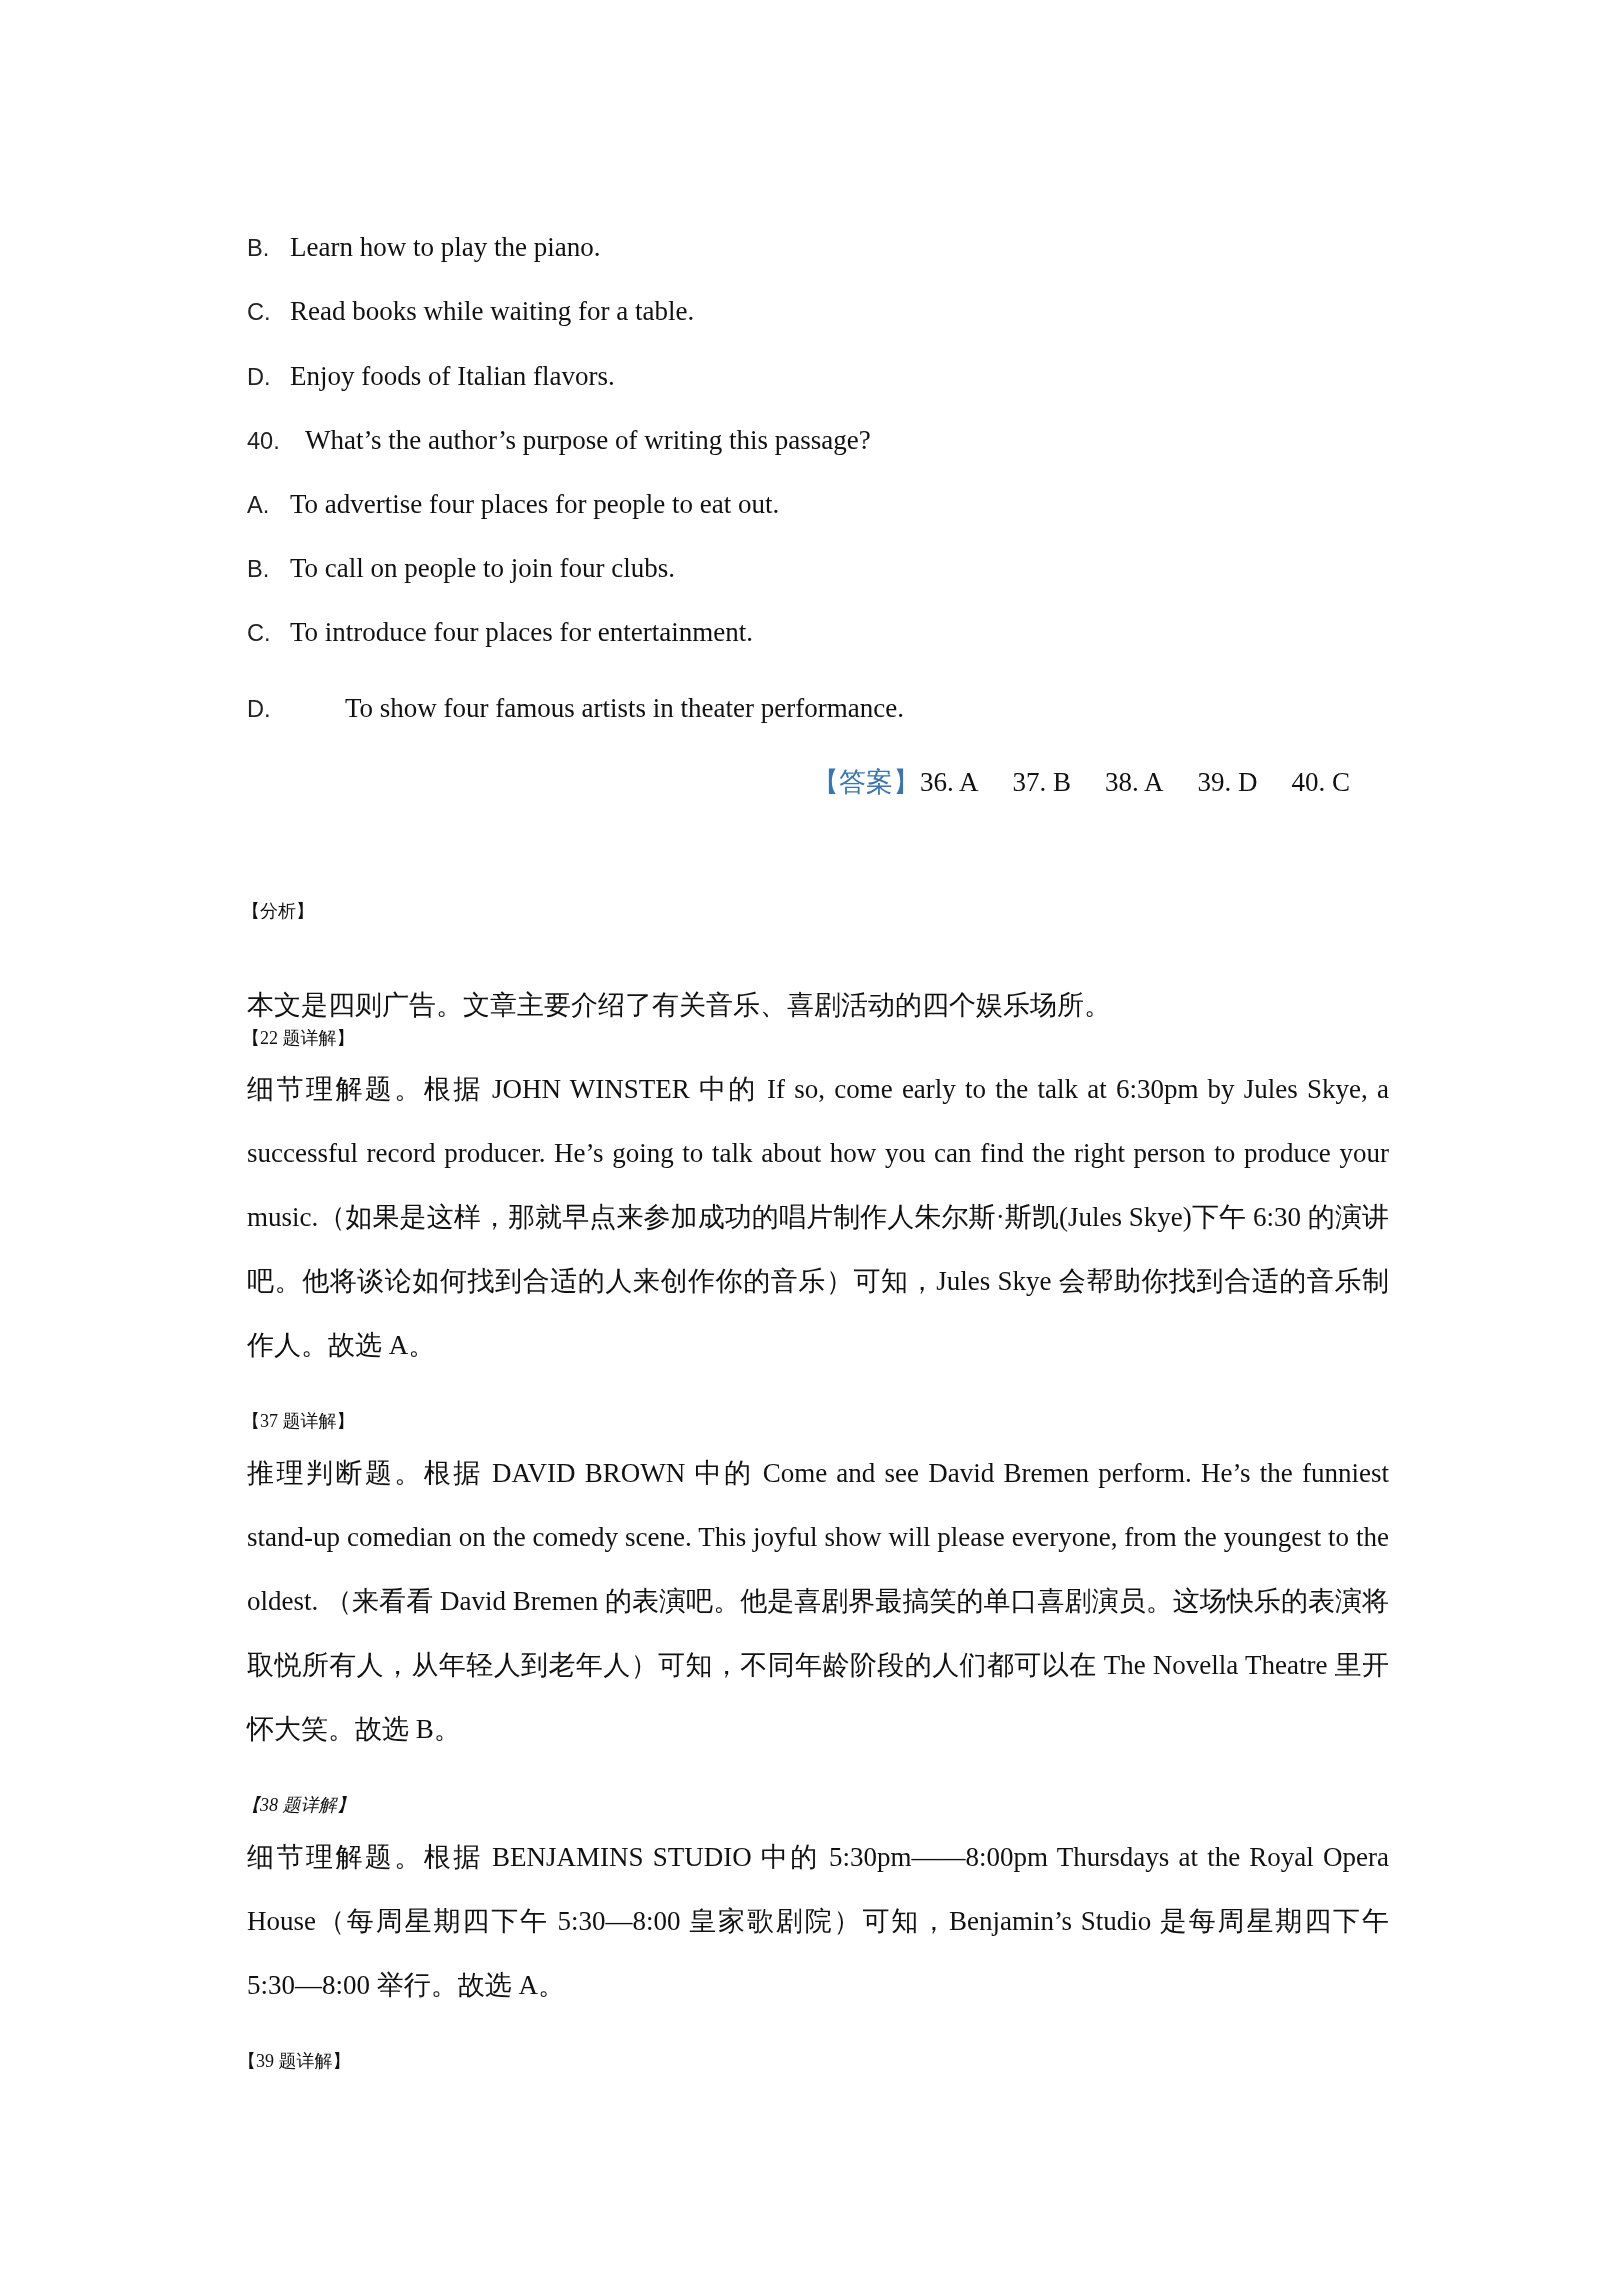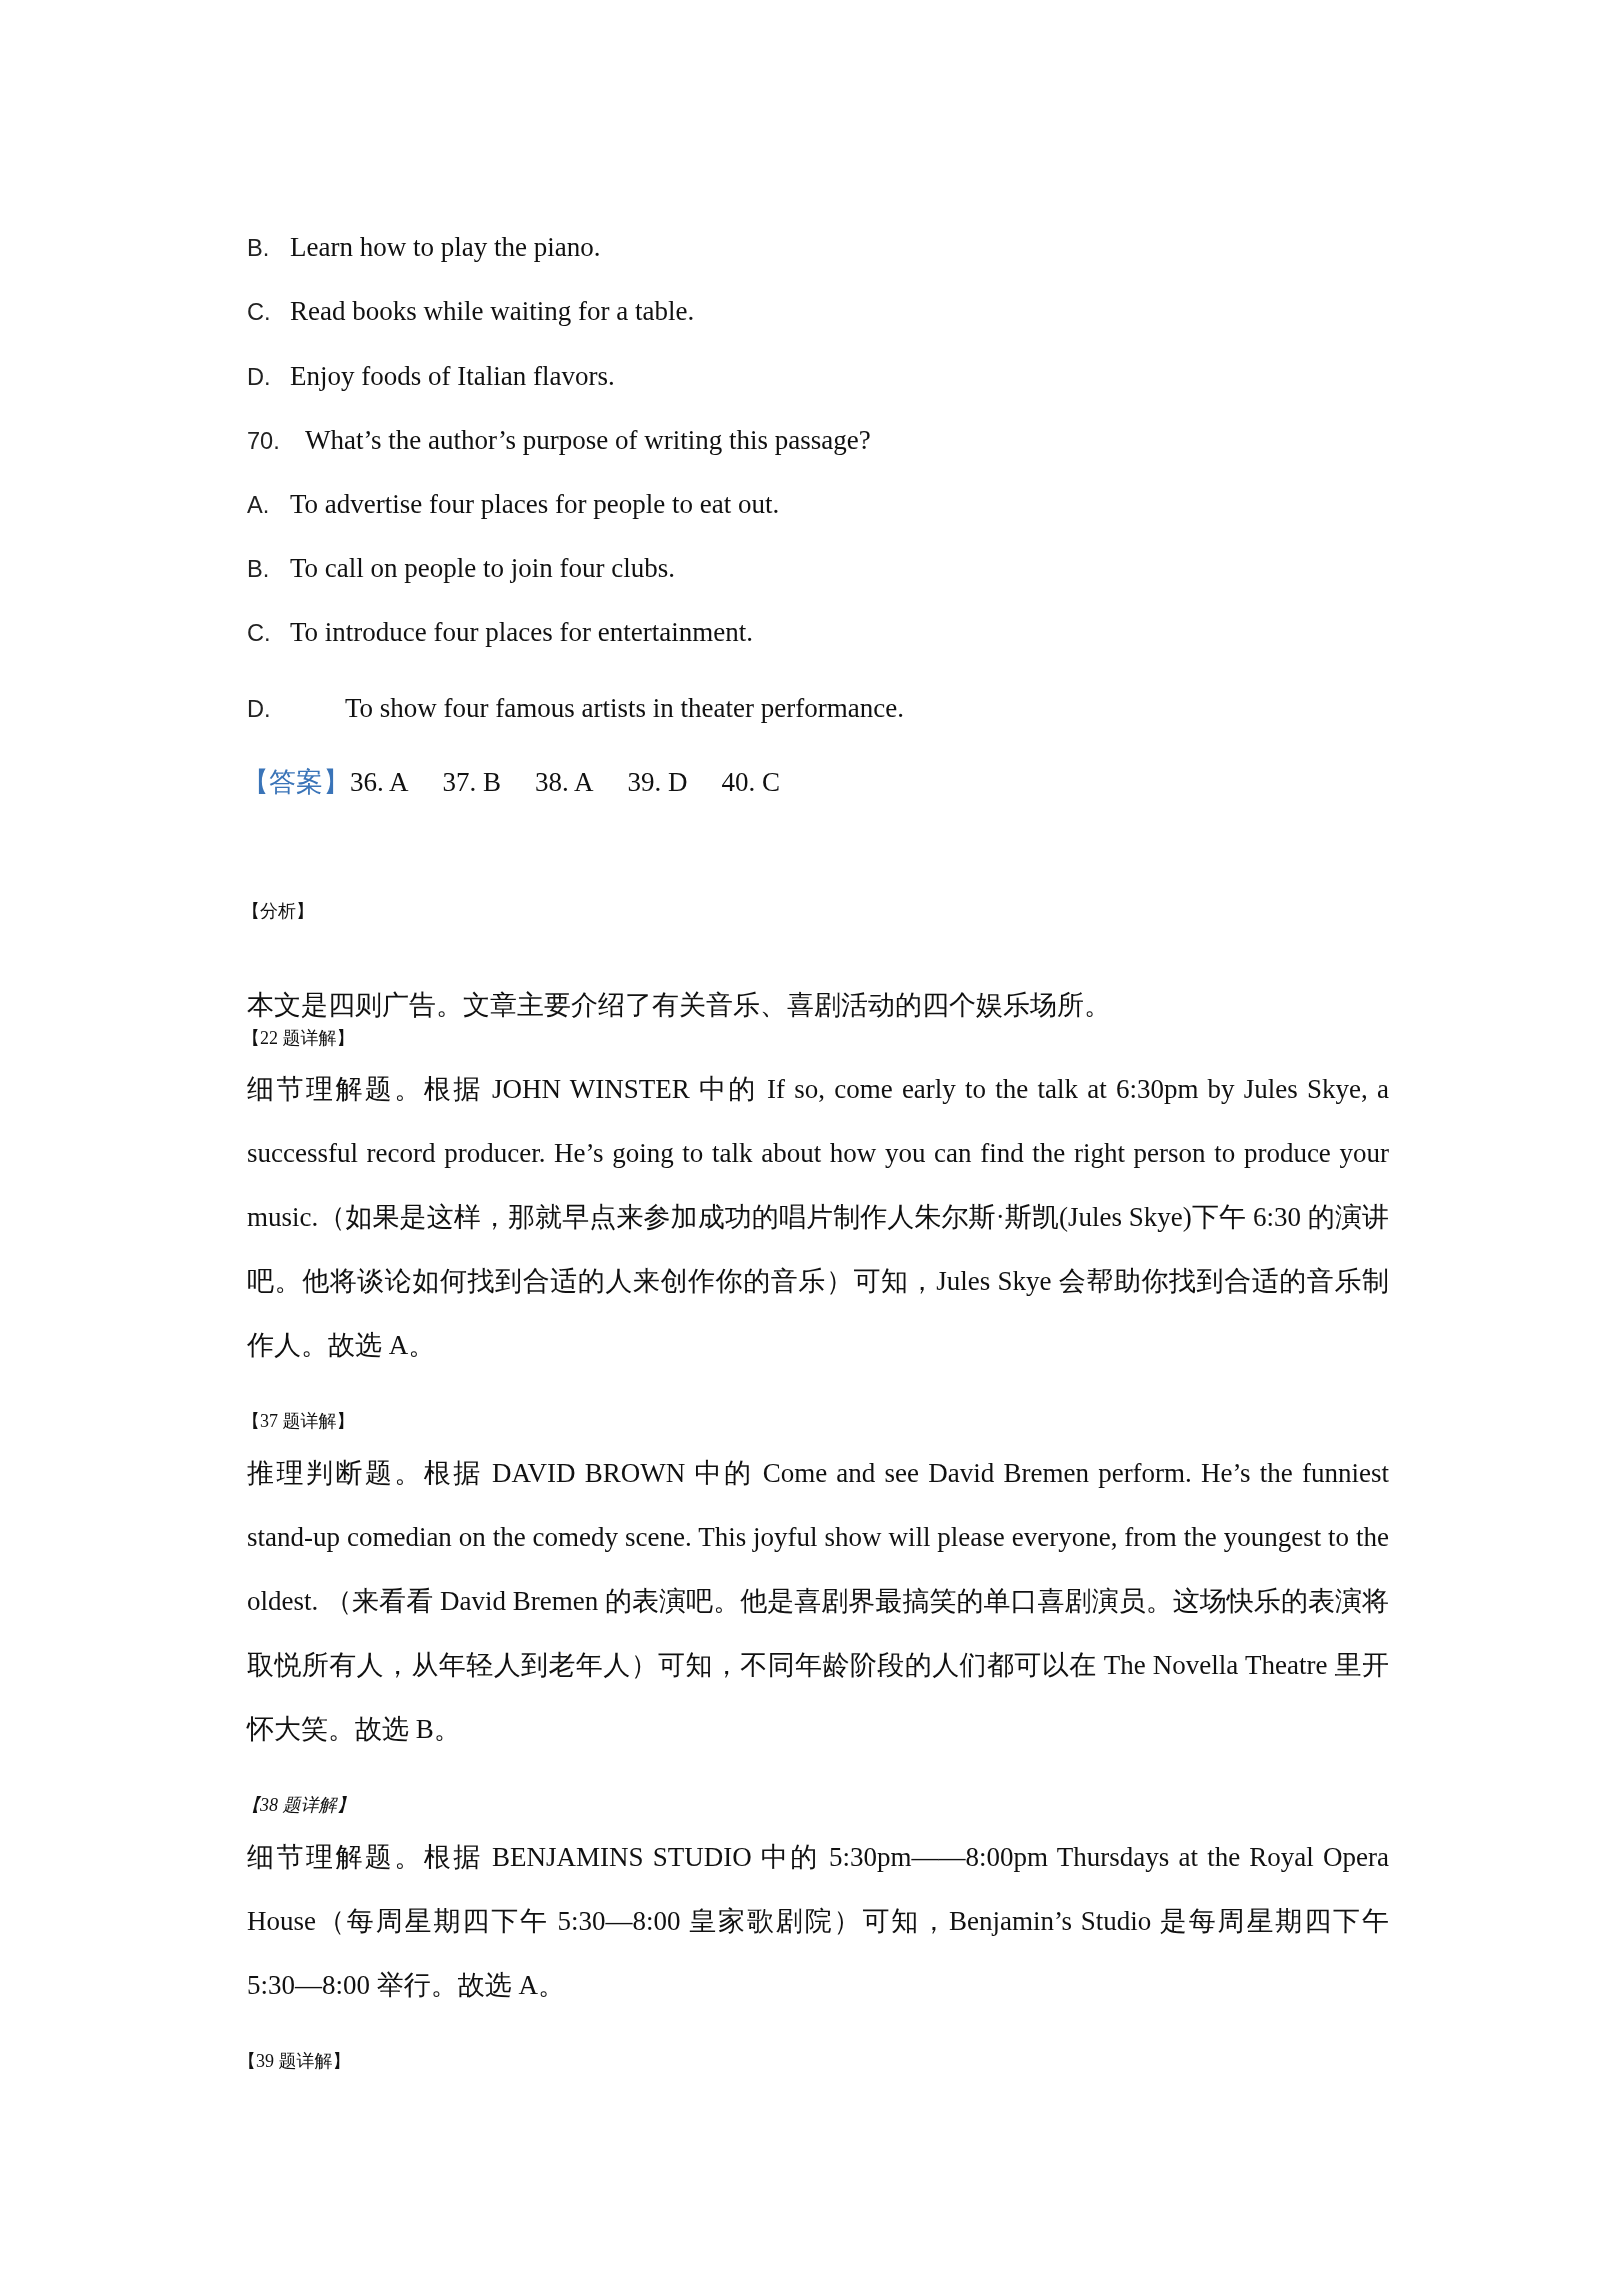--- a/index.html
+++ b/index.html
@@ -32,36 +32,36 @@
   <span class="opt-letter">B.</span><span>Learn how to play the piano.</span>
 </div>
 <div class="line" style="top:277px;">
   <span class="opt-letter">C.</span><span>Read books while waiting for a table.</span>
 </div>
 <div class="line" style="top:342px;">
   <span class="opt-letter">D.</span><span>Enjoy foods of Italian flavors.</span>
 </div>
 
 <div class="line" style="top:406px;">
-  <span class="qnum">70.</span><span>What’s the author’s purpose of writing this passage?</span>
+  <span class="qnum">40.</span><span>What’s the author’s purpose of writing this passage?</span>
 </div>
 <div class="line" style="top:470px;">
   <span class="opt-letter">A.</span><span>To advertise four places for people to eat out.</span>
 </div>
 <div class="line" style="top:534px;">
   <span class="opt-letter">B.</span><span>To call on people to join four clubs.</span>
 </div>
 <div class="line" style="top:598px;">
   <span class="opt-letter">C.</span><span>To introduce four places for entertainment.</span>
 </div>
 <div class="line" style="top:674px;">
   <span class="opt-letter wide">D.</span><span>To show four famous artists in theater performance.</span>
 </div>
 
-<div class="line" style="top:748px; left:242px;">
+<div class="line" style="top:748px; left:242px;text-align:right;">
   <span class="answer-label">【答案】</span><span class="answer-item">36. A</span><span class="answer-item">37. B</span><span class="answer-item">38. A</span><span class="answer-item">39. D</span><span class="answer-item">40. C</span>
 </div>
 
 <div class="line section-head" style="top:877px; left:242px;">【分析】</div>
 <div class="line" style="top:971px;">本文是四则广告。文章主要介绍了有关音乐、喜剧活动的四个娱乐场所。</div>
 
 <div class="line section-head" style="top:1004px; left:242px;">【22 题详解】</div>
 <div class="para" style="top:1057px;">细节理解题。根据 JOHN WINSTER 中的 If so, come early to the talk at 6:30pm by Jules Skye, a successful record producer. He’s going to talk about how you can find the right person to produce your music.（如果是这样，那就早点来参加成功的唱片制作人朱尔斯·斯凯(Jules Skye)下午 6:30 的演讲吧。他将谈论如何找到合适的人来创作你的音乐）可知，Jules Skye 会帮助你找到合适的音乐制作人。故选 A。</div>
 
 <div class="line section-head" style="top:1387px; left:242px;">【37 题详解】</div>

